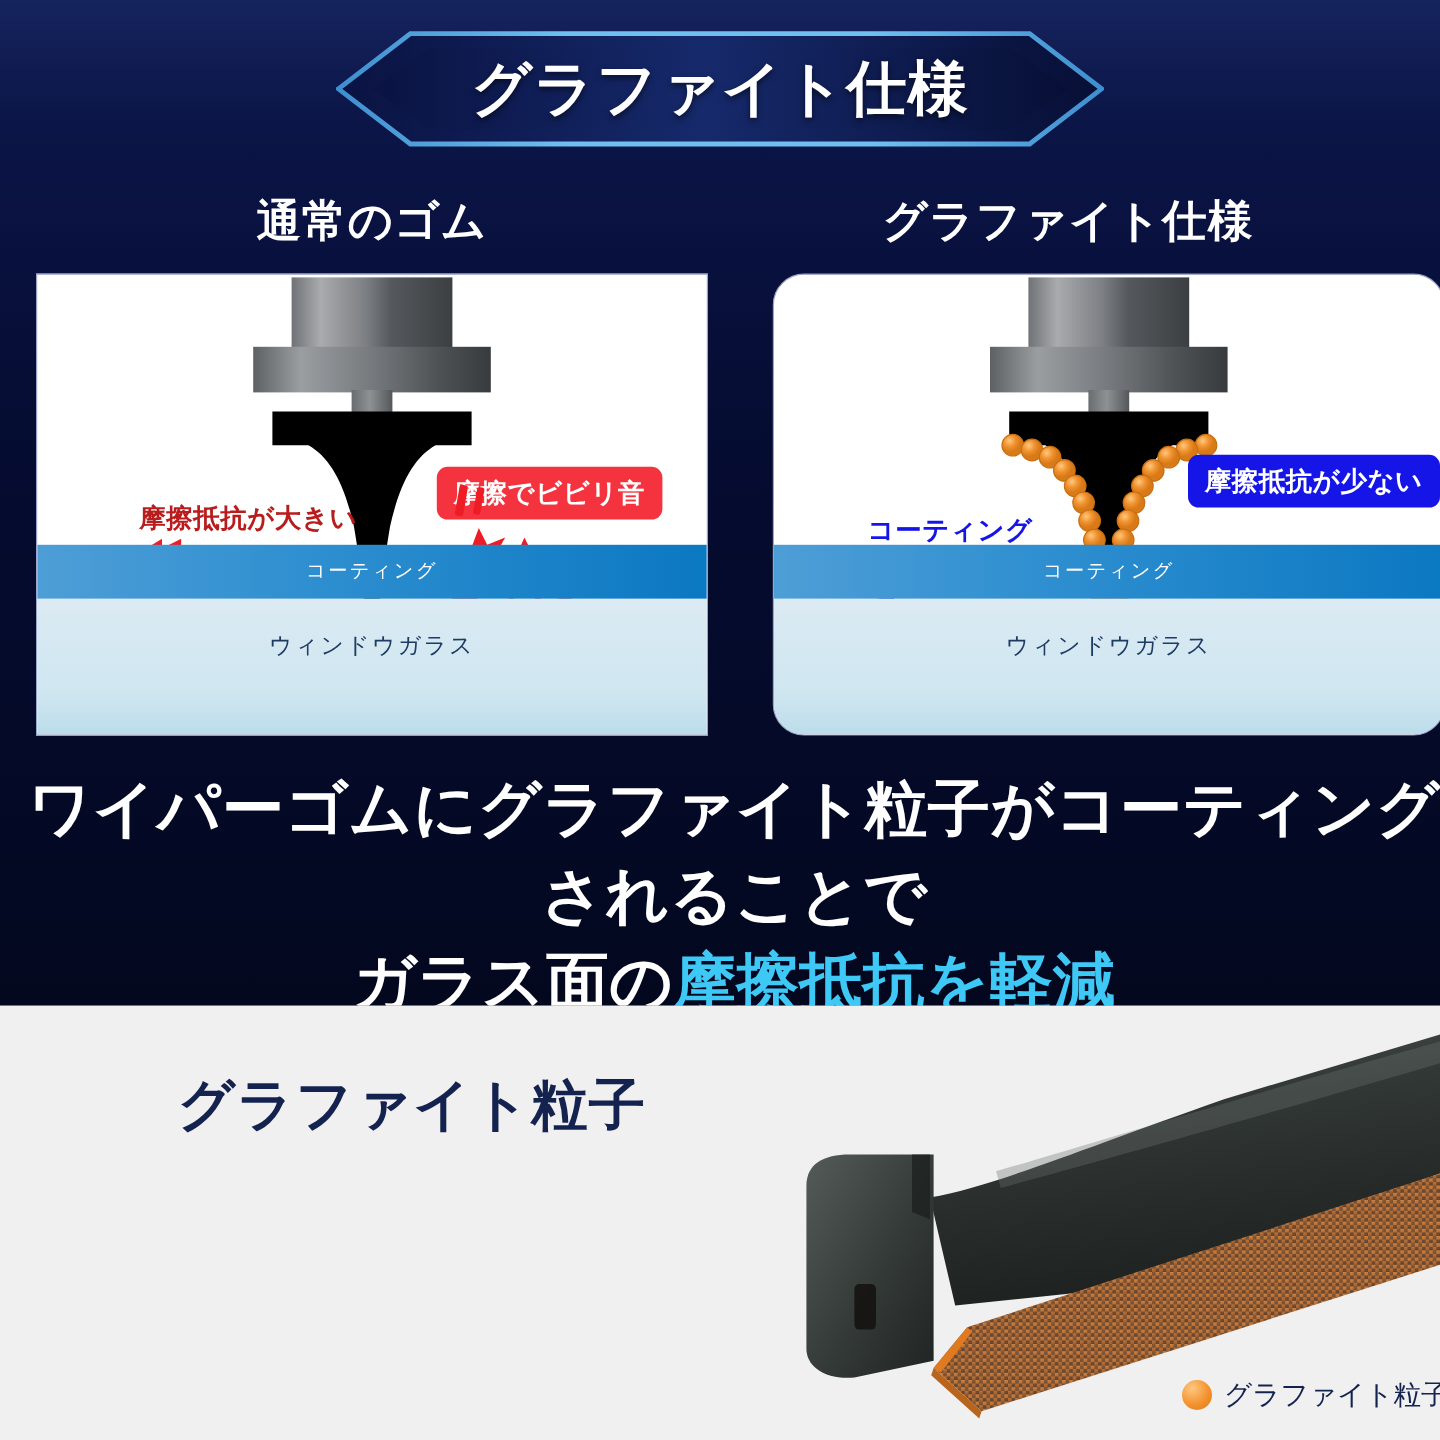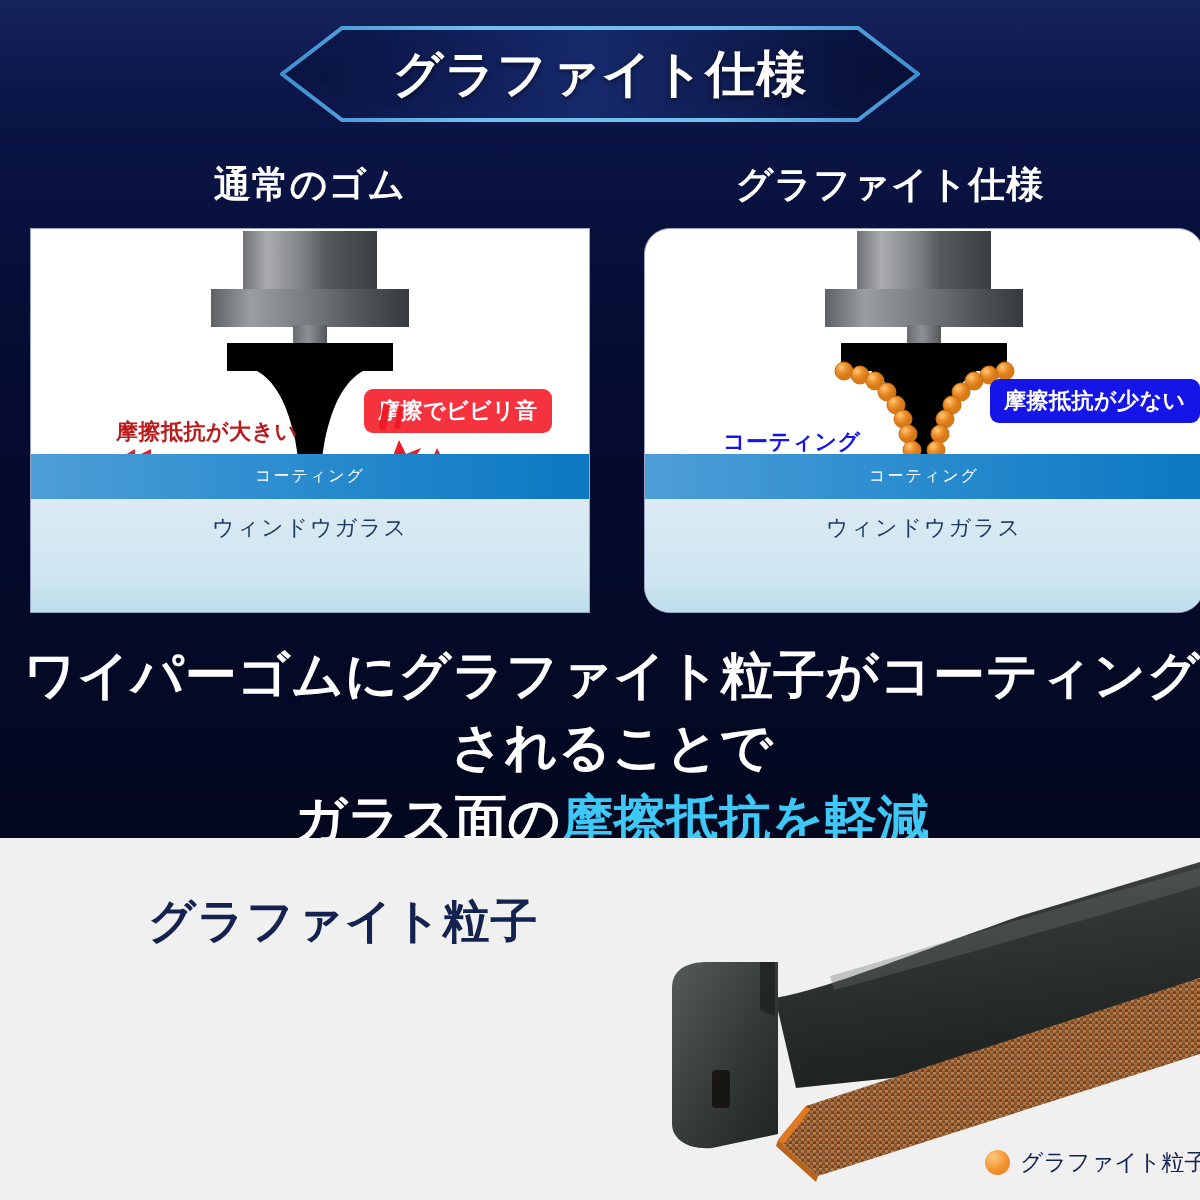--- a/index.html
+++ b/index.html
@@ -50,22 +50,22 @@
   .coating{
     position:absolute;left:0;bottom:113px;width:100%;height:45px;
     background:linear-gradient(90deg,#4e9ed6 0%,#2f8fd0 40%,#0b78c2 100%);
     display:flex;align-items:center;justify-content:center;
     color:#ffffff;font-size:16px;letter-spacing:2px;
   }
   .glass{
     position:absolute;left:0;bottom:0;width:100%;height:113px;
     background:linear-gradient(180deg,#dceaf3 0%,#d4e8f2 40%,#cfe6f0 70%,#bcdcea 100%);
     display:flex;align-items:flex-start;justify-content:center;
-    padding-top:14px;box-sizing:border-box;
-    color:#1d3b63;font-size:22px;letter-spacing:2px;
+    padding-top:26px;box-sizing:border-box;
+    color:#1d3b63;font-size:19px;letter-spacing:2px;
   }
 
   
   .wiper{position:absolute;left:50%;top:2px;transform:translateX(-50%);width:230px;height:290px;}
 
   
   .badge{
     position:absolute;padding:7px 14px;border-radius:9px;
     color:#ffffff;font-size:22px;font-weight:bold;white-space:nowrap;
     letter-spacing:0.5px;

